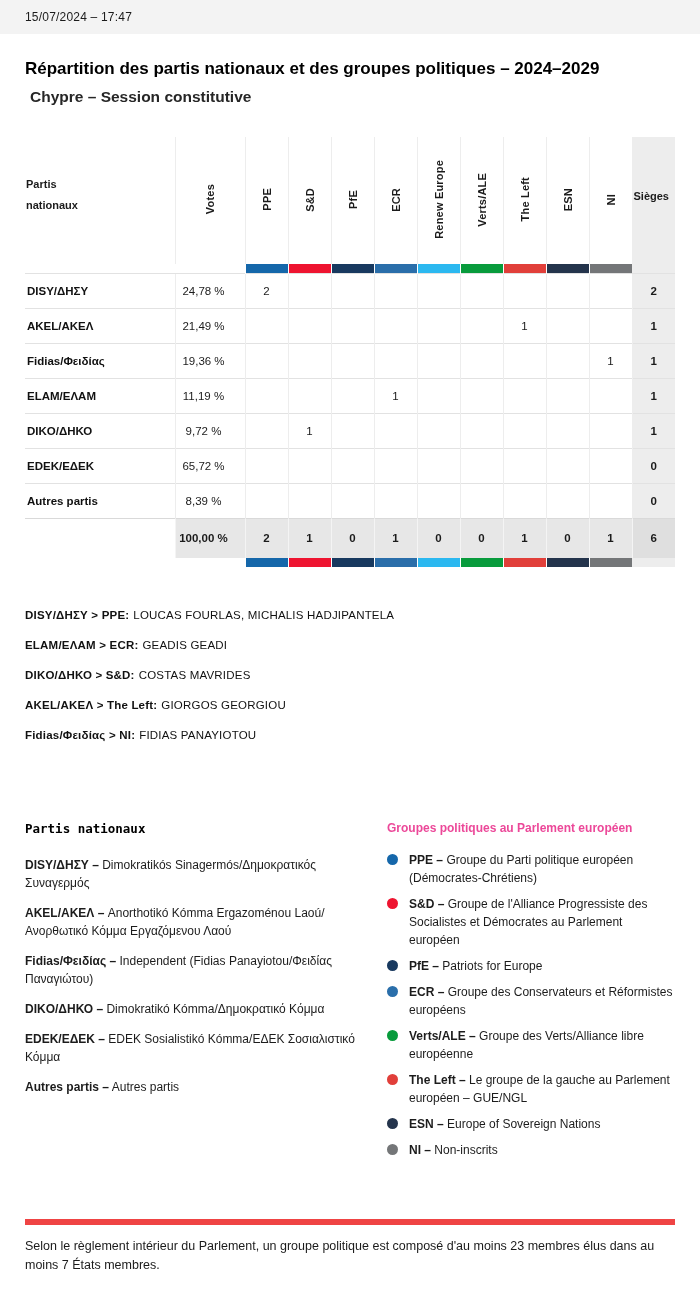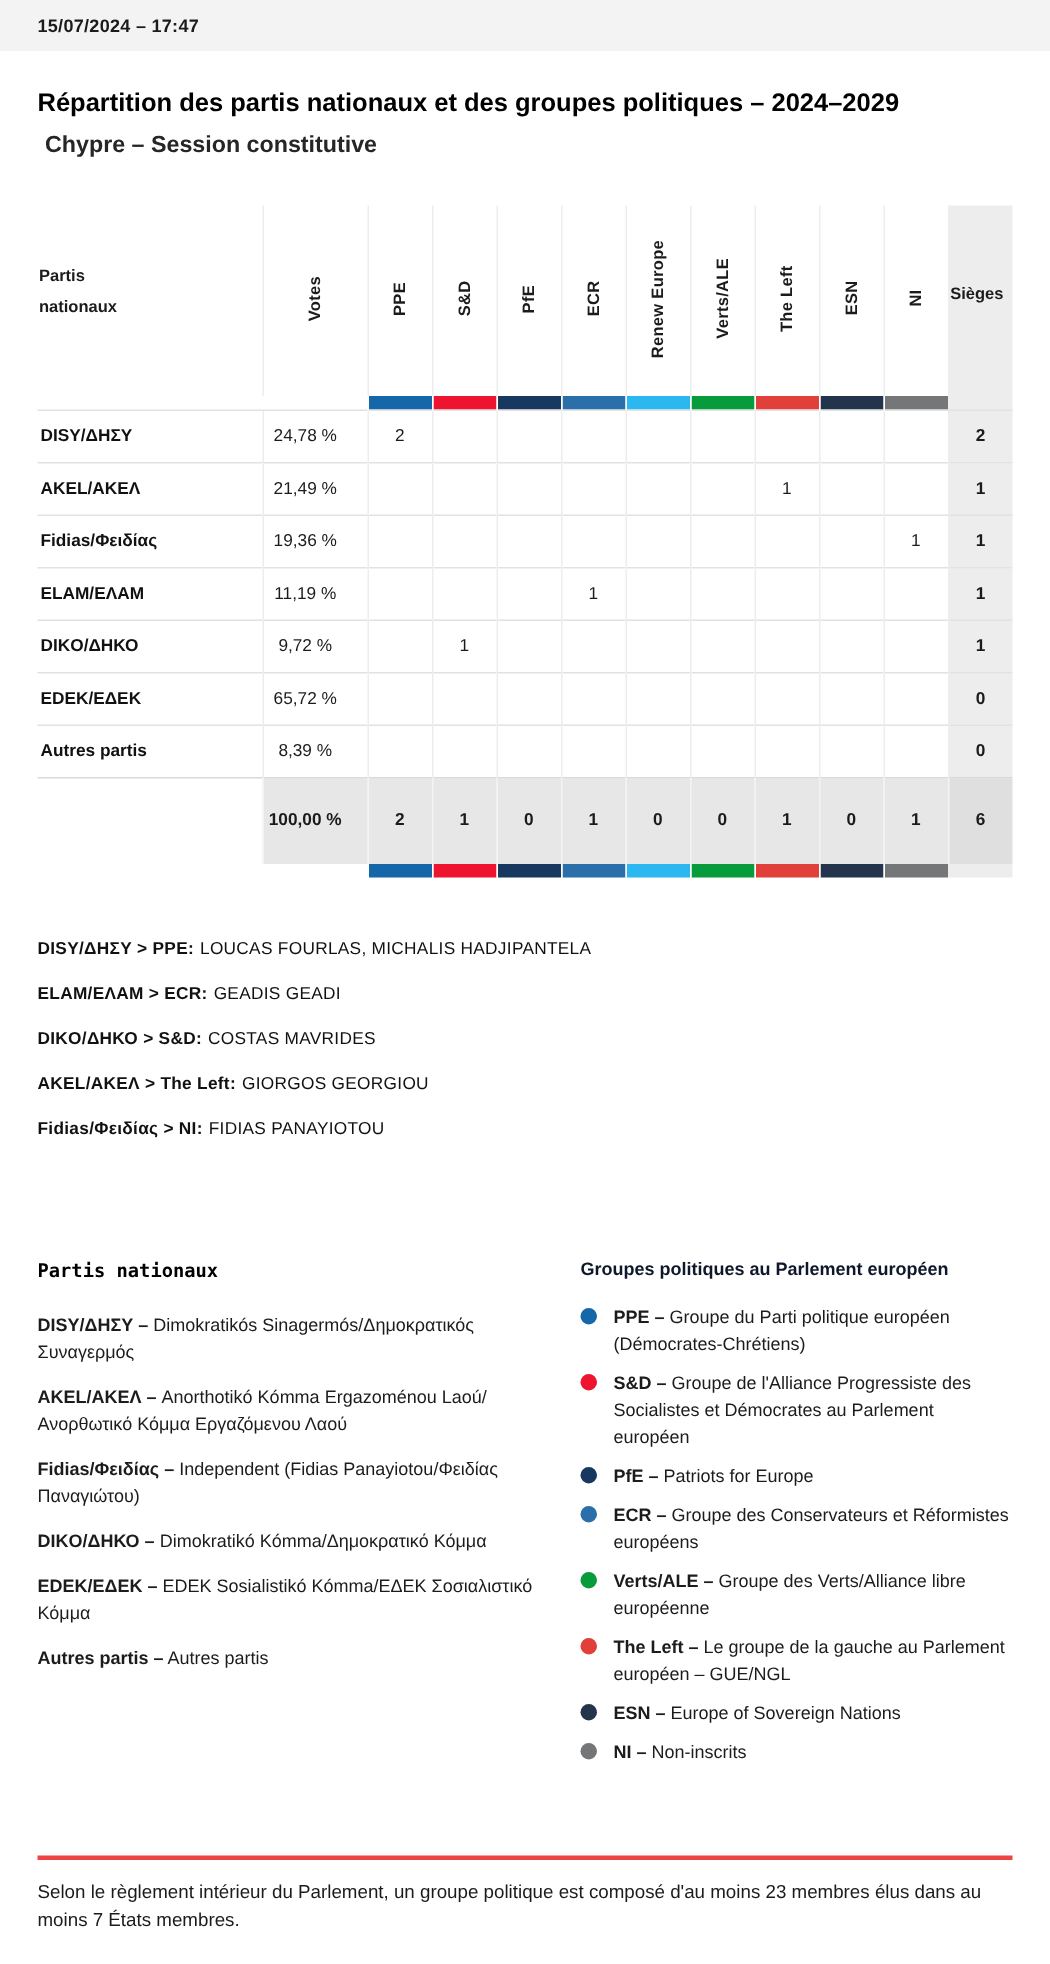--- a/index.html
+++ b/index.html
@@ -1,19 +1,19 @@
 <!DOCTYPE html>
 <html><head>
 <meta charset="utf-8">
 <style>
   *{margin:0;padding:0;box-sizing:border-box}
   html,body{background:#fff}
   body{width:700px;min-height:1309px;color:#1b1b1b;font-family:"Liberation Sans",sans-serif}
   .topbar{display:flex;justify-content:space-between;align-items:center;background:#f3f3f3;padding:10px 12px 10px 25px}
-  .topbar .date{font-weight:700;font-size:12px;letter-spacing:.2px}
+  .topbar .date{font-weight:400;font-size:12px;letter-spacing:.2px}
   .topbar .tz{font-size:12.5px;color:#1b1b1b}
   .content{padding:0 25px 20px 25px}
   .page-title{font-size:17px;font-weight:700;margin-top:25px;color:#000}
   .page-subtitle{font-size:15.5px;margin-top:9px;padding-left:5px;color:#262626}
 
   table.results{border-collapse:collapse;table-layout:fixed;width:650px;margin-top:31px}
   .results th,.results td{font-size:11.5px;vertical-align:middle}
   .head-row th{height:127px;border-left:1px solid #ededed}
   .head-row th:first-child{border-left:none}
   .party-h{vertical-align:bottom;text-align:left}
@@ -25,37 +25,37 @@
   .seats-h span{display:inline-block;padding:0 5px 10px 0;font-size:11px;font-weight:700}
   .bar-row td,.bot-bar td{height:9px;padding:0;border-left:1px solid #fff}
   .bar-row td.plain,.bot-bar td.plain{border-left:none}
   .bar{height:9px;width:100%}
   .data-row td{height:35px;border-top:1px solid #e2e2e2;border-left:1px solid #ededed}
   .data-row td:first-child{border-left:none}
   td.party{font-weight:700;padding-left:2px;color:#111}
   td.votes{text-align:center;padding-right:13px}
   td.num{text-align:center}
   td.seats{text-align:center;font-weight:700}
-  .total-row td{height:57px;border-top:1px solid #d9d9d9;border-left:1px solid #f4f4f4;background:#e7e7e7;font-weight:700}
+  .total-row td{height:39px;border-top:1px solid #d9d9d9;border-left:1px solid #f4f4f4;background:#e7e7e7;font-weight:700}
   .total-row td:first-child{background:#fff;border-left:none}
   .total-row td.seats-col{background:#dfdfdf}
 
   .members{margin-top:42px}
   .members p{font-size:11.5px;margin-bottom:18px;letter-spacing:.2px;color:#111}
   .members p span{margin-left:4px}
 
   .legend{display:grid;grid-template-columns:362px 1fr;margin-top:80px}
   .legend-left h3{font-family:"DejaVu Sans Mono",monospace;font-size:12.5px;font-weight:700;margin-bottom:20px;color:#000}
   .legend-left p{font-size:12px;line-height:1.55;margin-bottom:11px;padding-right:26px;color:#1c1c1c}
-  .legend-right h3{font-size:12px;font-weight:700;margin-bottom:16px;color:#0f172a}
+  .legend-right h3{font-size:12px;font-weight:700;margin-bottom:16px;color:#ec4899}
   .lg-item{display:flex;gap:11px;margin-bottom:8px}
   .dot{width:11px;height:11px;border-radius:50%;flex-shrink:0;margin-top:3px}
   .lg-item p{font-size:12px;line-height:1.5;color:#1c1c1c}
 
-  .footer{margin-top:52px;border-top:3px solid #ef4444;padding-top:12px}
+  .footer{margin-top:52px;border-top:6px solid #ef4444;padding-top:12px}
   .footnote{font-size:12.5px;line-height:1.55;color:#1b1b1b}
 </style>
 </head>
 <body>
 
 <header class="topbar">
   <span class="date">15/07/2024 – 17:47</span>
 </header>
 
 <main class="content">

